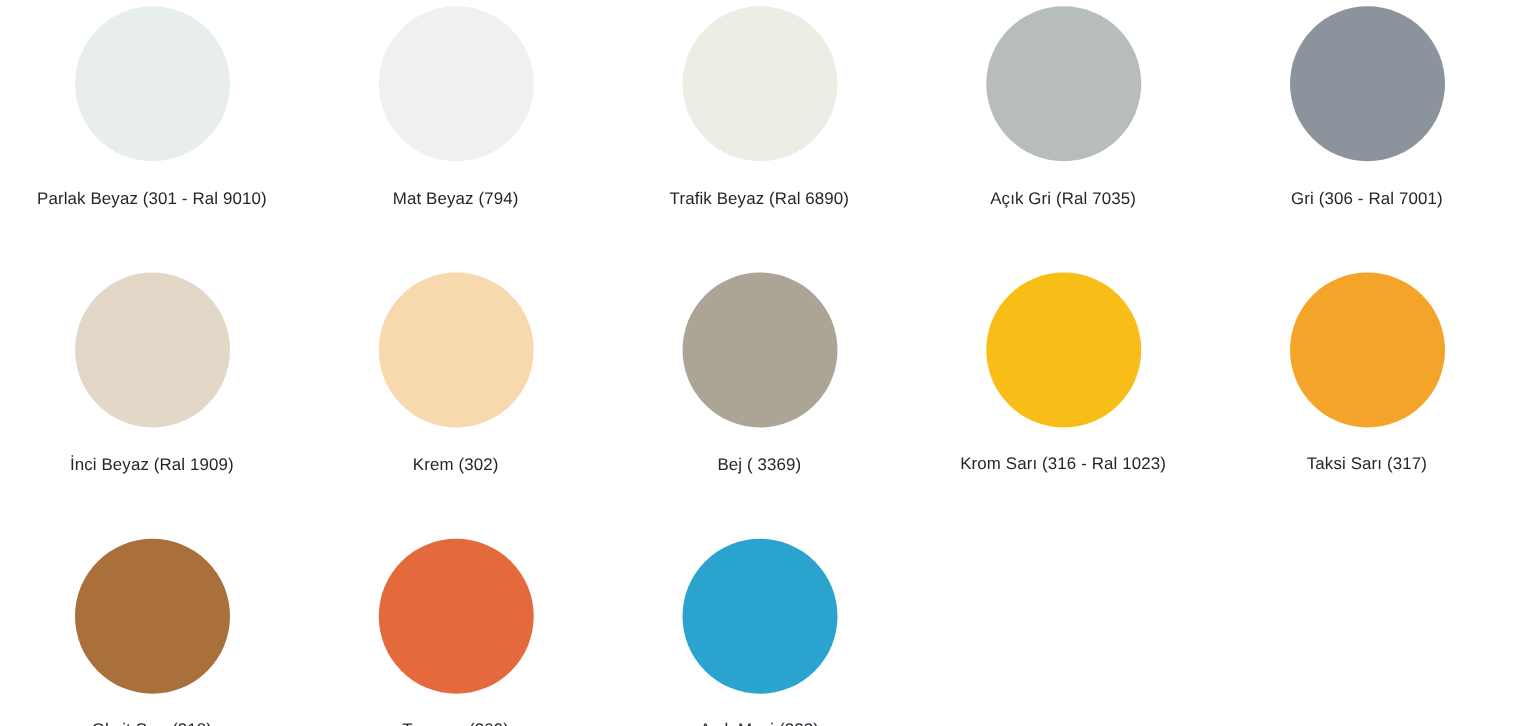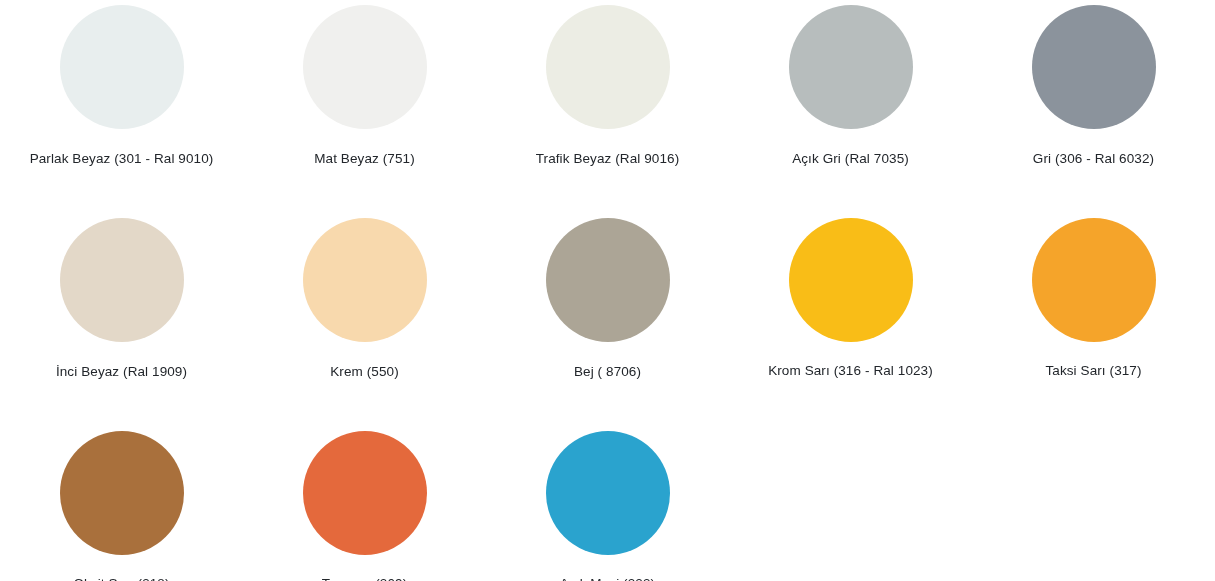--- a/index.html
+++ b/index.html
@@ -52,46 +52,46 @@
 <body>
 
 <div id="palette-grid">
 
   <div class="swatch-cell row-1">
     <div class="swatch-disc" style="background-color: rgb(232, 238, 238);"></div>
     <div class="swatch-label">Parlak Beyaz (301 - Ral 9010)</div>
   </div>
   <div class="swatch-cell row-1">
     <div class="swatch-disc" style="background-color: rgb(240, 240, 238);"></div>
-    <div class="swatch-label">Mat Beyaz (751)</div>
+    <div class="swatch-label">Mat Beyaz (794)</div>
   </div>
   <div class="swatch-cell row-1">
     <div class="swatch-disc" style="background-color: rgb(236, 237, 228);"></div>
-    <div class="swatch-label">Trafik Beyaz (Ral 9016)</div>
+    <div class="swatch-label">Trafik Beyaz (Ral 6890)</div>
   </div>
   <div class="swatch-cell row-1">
     <div class="swatch-disc" style="background-color: rgb(183, 189, 189);"></div>
     <div class="swatch-label">Açık Gri (Ral 7035)</div>
   </div>
 
   <div class="swatch-cell row-2">
     <div class="swatch-disc" style="background-color: rgb(139, 147, 156);"></div>
-    <div class="swatch-label">Gri (306 - Ral 6032)</div>
+    <div class="swatch-label">Gri (306 - Ral 7001)</div>
   </div>
   <div class="swatch-cell row-2">
     <div class="swatch-disc" style="background-color: rgb(227, 216, 200);"></div>
     <div class="swatch-label">İnci Beyaz (Ral 1909)</div>
   </div>
   <div class="swatch-cell row-2">
     <div class="swatch-disc" style="background-color: rgb(248, 217, 173);"></div>
-    <div class="swatch-label">Krem (550)</div>
+    <div class="swatch-label">Krem (302)</div>
   </div>
   <div class="swatch-cell row-2">
     <div class="swatch-disc" style="background-color: rgb(172, 165, 150);"></div>
-    <div class="swatch-label">Bej ( 8706)</div>
+    <div class="swatch-label">Bej ( 3369)</div>
   </div>
 
   <div class="swatch-cell row-3">
     <div class="swatch-disc" style="background-color: rgb(249, 189, 23);"></div>
     <div class="swatch-label">Krom Sarı (316 - Ral 1023)</div>
   </div>
   <div class="swatch-cell row-3">
     <div class="swatch-disc" style="background-color: rgb(245, 164, 42);"></div>
     <div class="swatch-label">Taksi Sarı (317)</div>
   </div>

